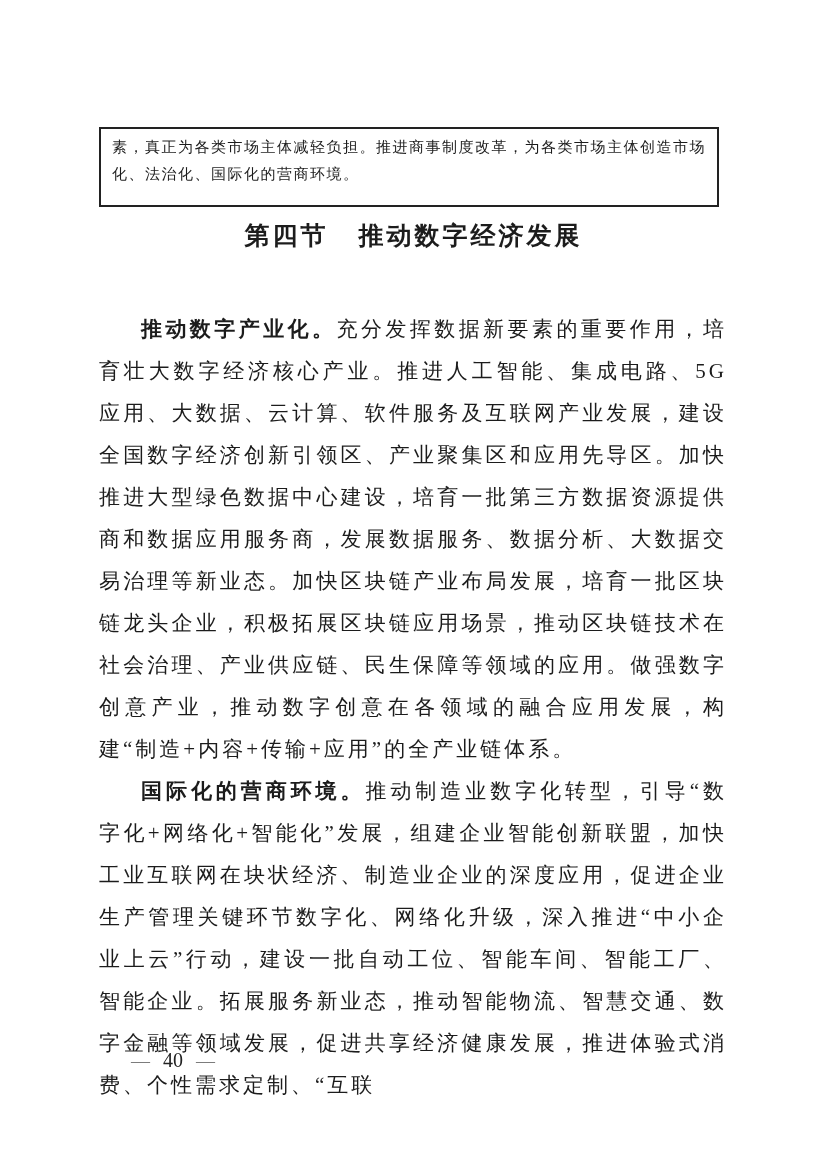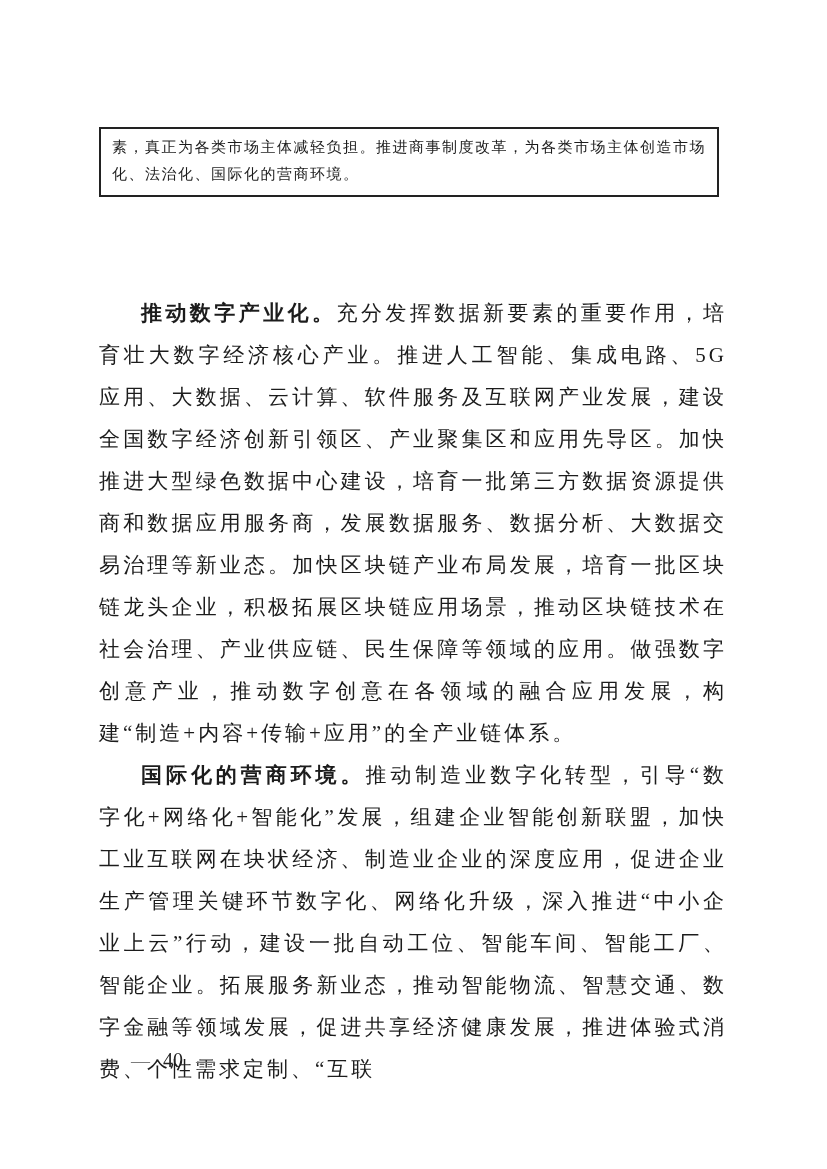--- a/index.html
+++ b/index.html
@@ -16,21 +16,21 @@
     font-family: "Liberation Serif", "DejaVu Serif", serif;
     overflow: hidden;
   }
   .notice-box {
     position: absolute;
     left: 99px;
     top: 127px;
     width: 620px;
     box-sizing: border-box;
     border: 2px solid #222222;
-    padding: 5px 11px 7px 11px;
+    padding: 5px 11px 17px 11px;
   }
   .notice-box p {
     margin: 0;
     font-size: 15px;
     line-height: 27px;
     letter-spacing: 1.5px;
     text-align: justify;
   }
   .section-heading {
     position: absolute;
@@ -43,21 +43,21 @@
     font-weight: bold;
     letter-spacing: 3px;
     font-family: "Liberation Serif", "DejaVu Serif", serif;
   }
   .section-heading .section-label {
     margin-right: 30px;
   }
   .body-text {
     position: absolute;
     left: 99px;
-    top: 292px;
+    top: 308px;
     width: 628px;
   }
   .body-para {
     margin: 0;
     font-size: 21px;
     line-height: 42px;
     letter-spacing: 3px;
     text-align: justify;
     text-indent: 2em;
   }
@@ -82,20 +82,23 @@
 </style>
 </head>
 <body>
 
 <div class="page">
 
   <div class="notice-box">
     <p>素，真正为各类市场主体减轻负担。推进商事制度改革，为各类市场主体创造市场化、法治化、国际化的营商环境。</p>
   </div>
 
+  <h2 class="section-heading">
+    <span class="section-label">第四节</span><span class="section-title">推动数字经济发展</span>
+  </h2>
 
   <div class="body-text">
     <p class="body-para">
       <span class="lead">推动数字产业化。</span><span>充分发挥数据新要素的重要作用，培育壮大数字经济核心产业。推进人工智能、集成电路、5G 应用、大数据、云计算、软件服务及互联网产业发展，建设全国数字经济创新引领区、产业聚集区和应用先导区。加快推进大型绿色数据中心建设，培育一批第三方数据资源提供商和数据应用服务商，发展数据服务、数据分析、大数据交易治理等新业态。加快区块链产业布局发展，培育一批区块链龙头企业，积极拓展区块链应用场景，推动区块链技术在社会治理、产业供应链、民生保障等领域的应用。做强数字创意产业，推动数字创意在各领域的融合应用发展，构建“制造+内容+传输+应用”的全产业链体系。</span>
     </p>
     <p class="body-para">
       <span class="lead">国际化的营商环境。</span><span>推动制造业数字化转型，引导“数字化+网络化+智能化”发展，组建企业智能创新联盟，加快工业互联网在块状经济、制造业企业的深度应用，促进企业生产管理关键环节数字化、网络化升级，深入推进“中小企业上云”行动，建设一批自动工位、智能车间、智能工厂、智能企业。拓展服务新业态，推动智能物流、智慧交通、数字金融等领域发展，促进共享经济健康发展，推进体验式消费、个性需求定制、“互联</span>
     </p>
   </div>
 

